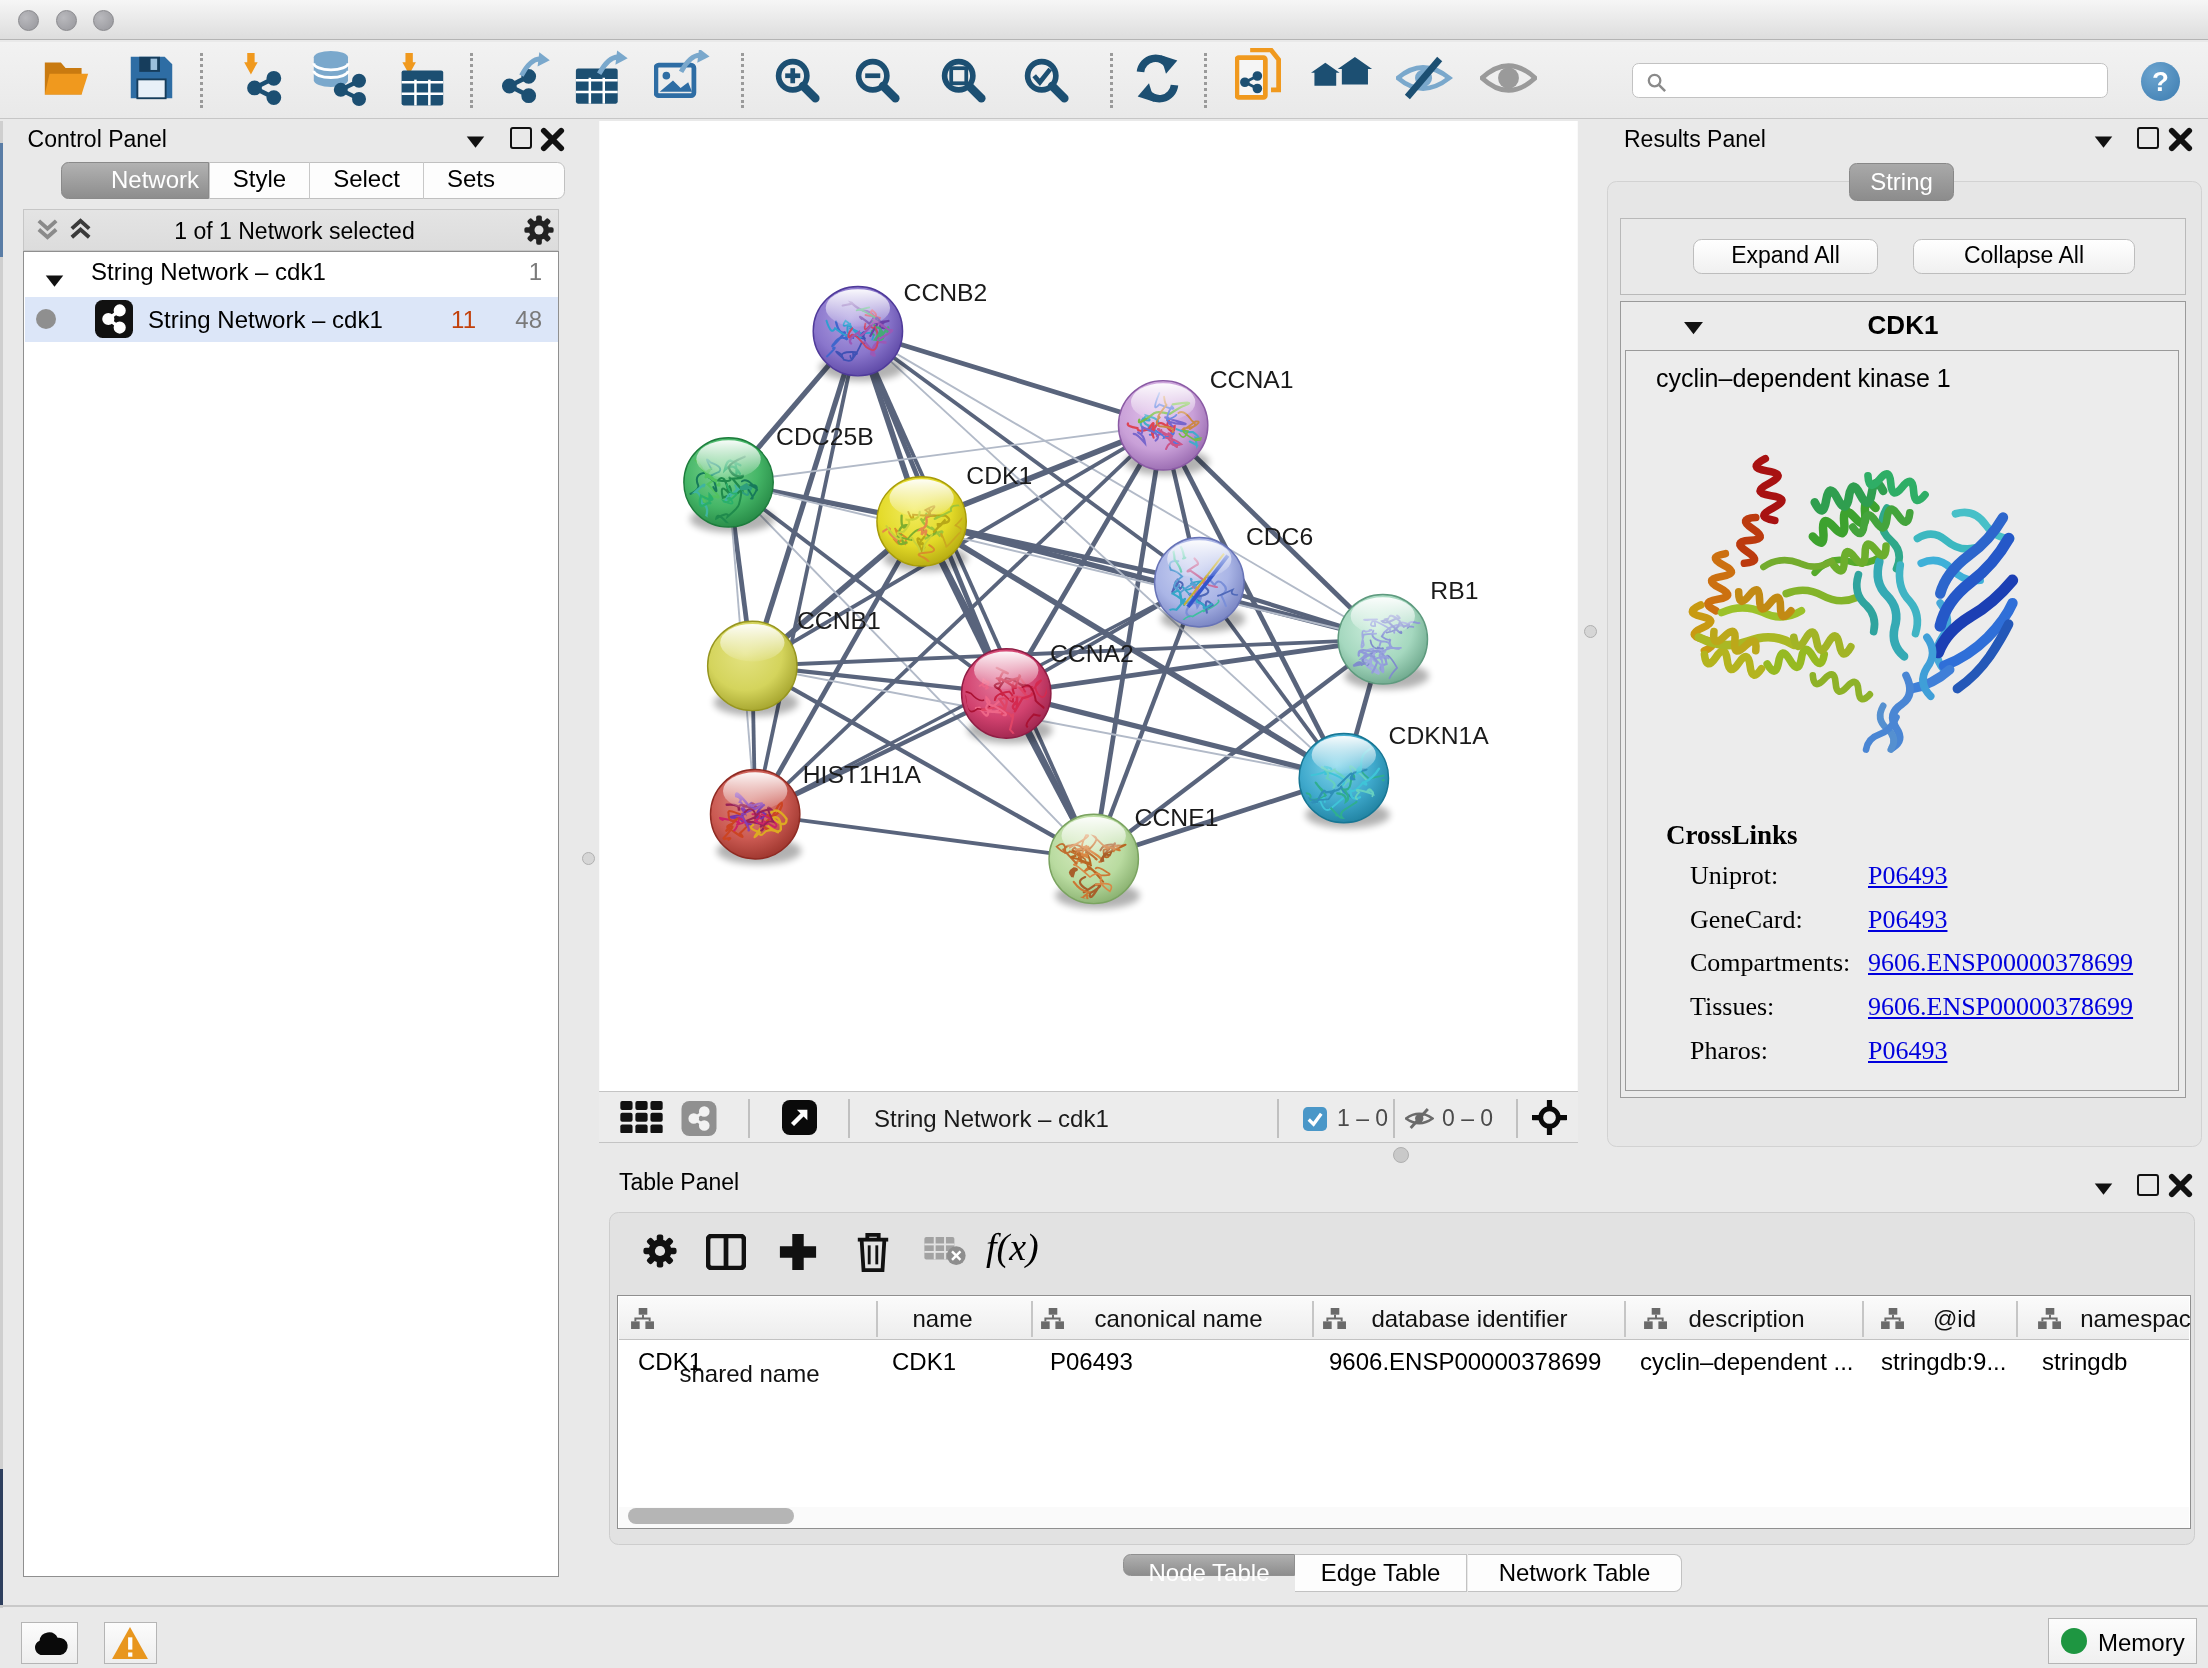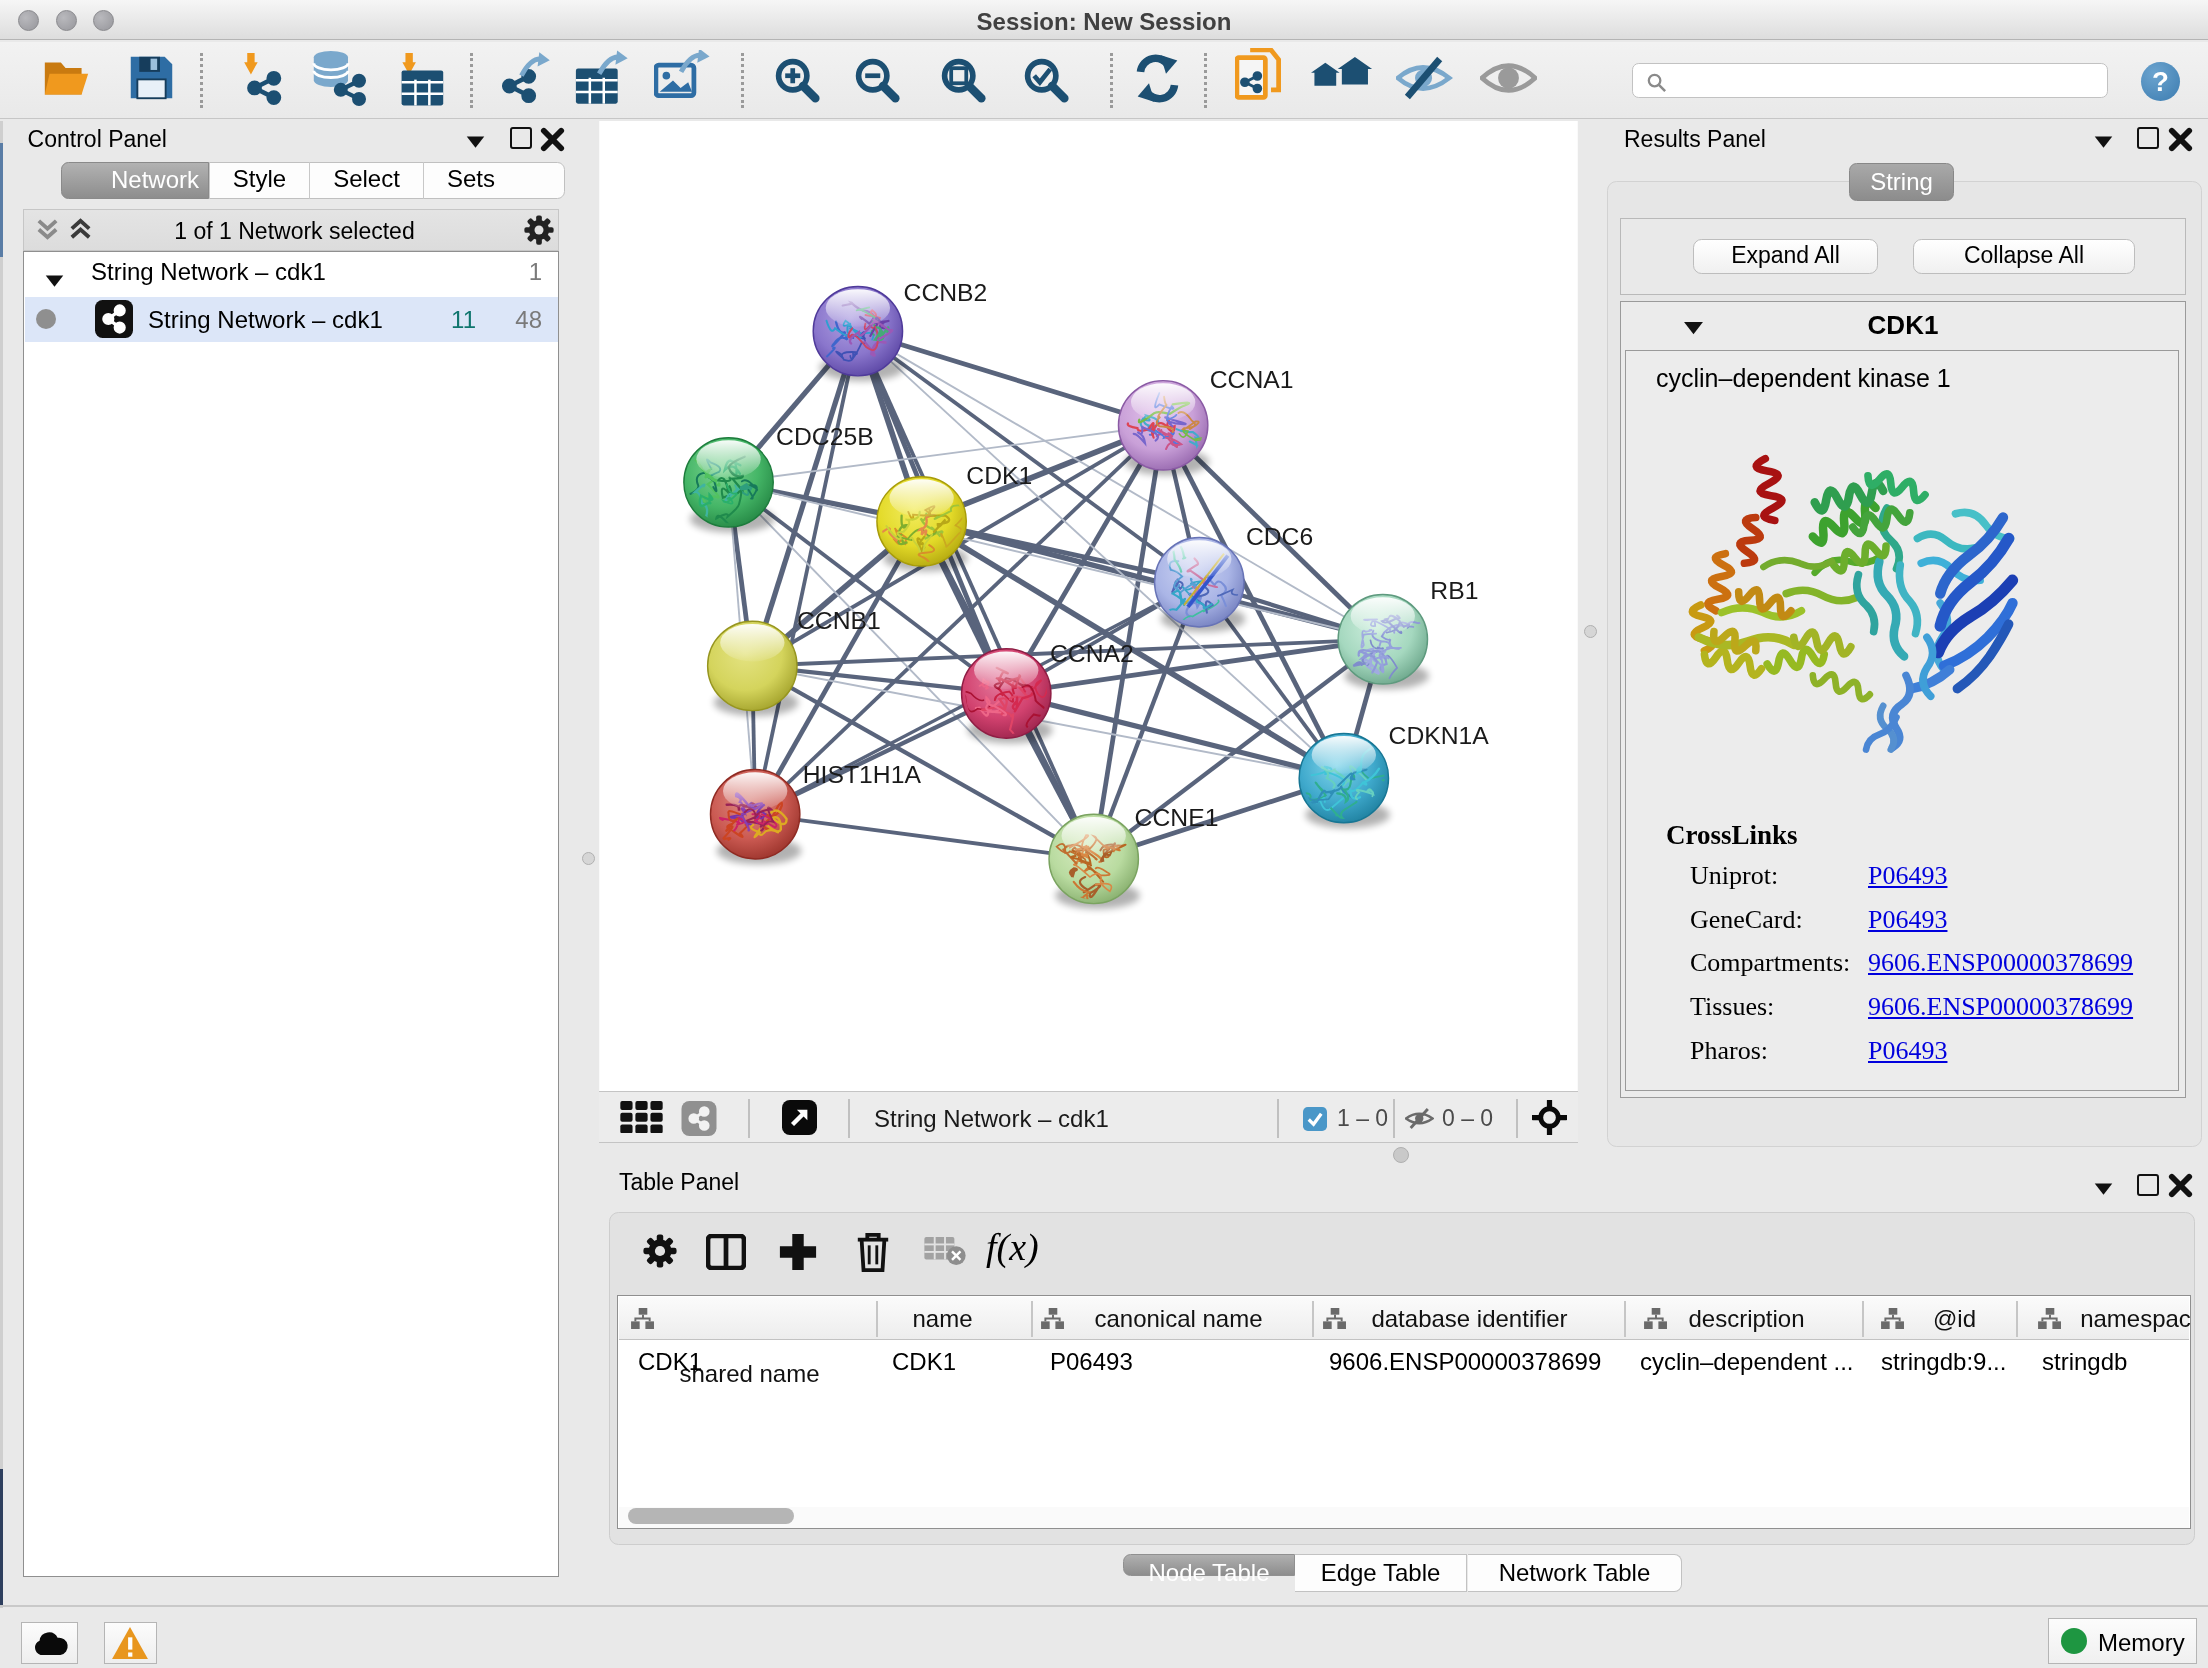--- a/index.html
+++ b/index.html
@@ -24,21 +24,20 @@
 .behind3 { position:absolute; left:0px; top:1469px; width:2.9px; height:138px; background:#2e3f5e; }
 </style></head>
 <body>
 <div class="behind"></div>
 <div class="behind2"></div>
 <div class="behind3"></div>
 <div id="titlebar">
  <div class="light" style="left:18px;"></div>
  <div class="light" style="left:56px;"></div>
  <div class="light" style="left:93px;"></div>
- <div id="wtitle">Session: New Session</div>
 </div>
 <div id="toolbar">
     <div class="tsep" style="left:200px;"></div>
     <div class="tsep" style="left:470px;"></div>
     <div class="tsep" style="left:741px;"></div>
     <div class="tsep" style="left:1110px;"></div>
     <div class="tsep" style="left:1204px;"></div>
     <svg class="ticon" style="left:42px; top:11.4px;" width="49" height="49" viewBox="0 0 52 52">
       <path d="M3 10 L20 10 L25 16 L42 16 L42 44 L3 44 Z" fill="#c97a10"></path>
       <path d="M8 22 L49 22 L42 44 L3 44 Z" fill="#f0991e"></path>
@@ -223,21 +222,21 @@
  <rect x="0" y="0" width="40" height="40" rx="8" fill="#111"></rect>
  <g stroke="#fff" stroke-width="3.6" fill="#fff">
  <line x1="26" y1="11" x2="14" y2="20"></line>
       <line x1="14" y1="20" x2="26" y2="29"></line>
  <circle cx="26" cy="11" r="4.6"></circle>
       <circle cx="14" cy="20" r="4.6"></circle>
       <circle cx="26" cy="29" r="4.6"></circle>
     </g>
   </svg>
 <div class="abs" style="left:148px; top:306px; font-size:24px; color:#000;">String Network – cdk1</div>
-<div class="abs" style="left:433px; top:306px; width:43px; text-align:right; font-size:24px; color:#0f766e;">11</div>
+<div class="abs" style="left:433px; top:306px; width:43px; text-align:right; font-size:24px; color:#c2410c;">11</div>
 <div class="abs" style="left:499px; top:306px; width:43px; text-align:right; font-size:24px; color:#7a7a7a;">48</div>
 <svg class="abs" style="left:599px; top:121px;" width="979" height="970" viewBox="630 127 1029 1020">
     <rect x="630" y="127" width="1029" height="1020" fill="#ffffff"></rect>
     <defs>
       <filter id="blur1" x="-60%" y="-60%" width="220%" height="220%">
         <feGaussianBlur stdDeviation="4"></feGaussianBlur>
       </filter>
       <radialGradient id="g_CCNB2" cx="0.42" cy="0.36" r="0.75">
         <stop offset="0%" stop-color="#b0a2e2"></stop>
         <stop offset="55%" stop-color="#8a76cc"></stop>

